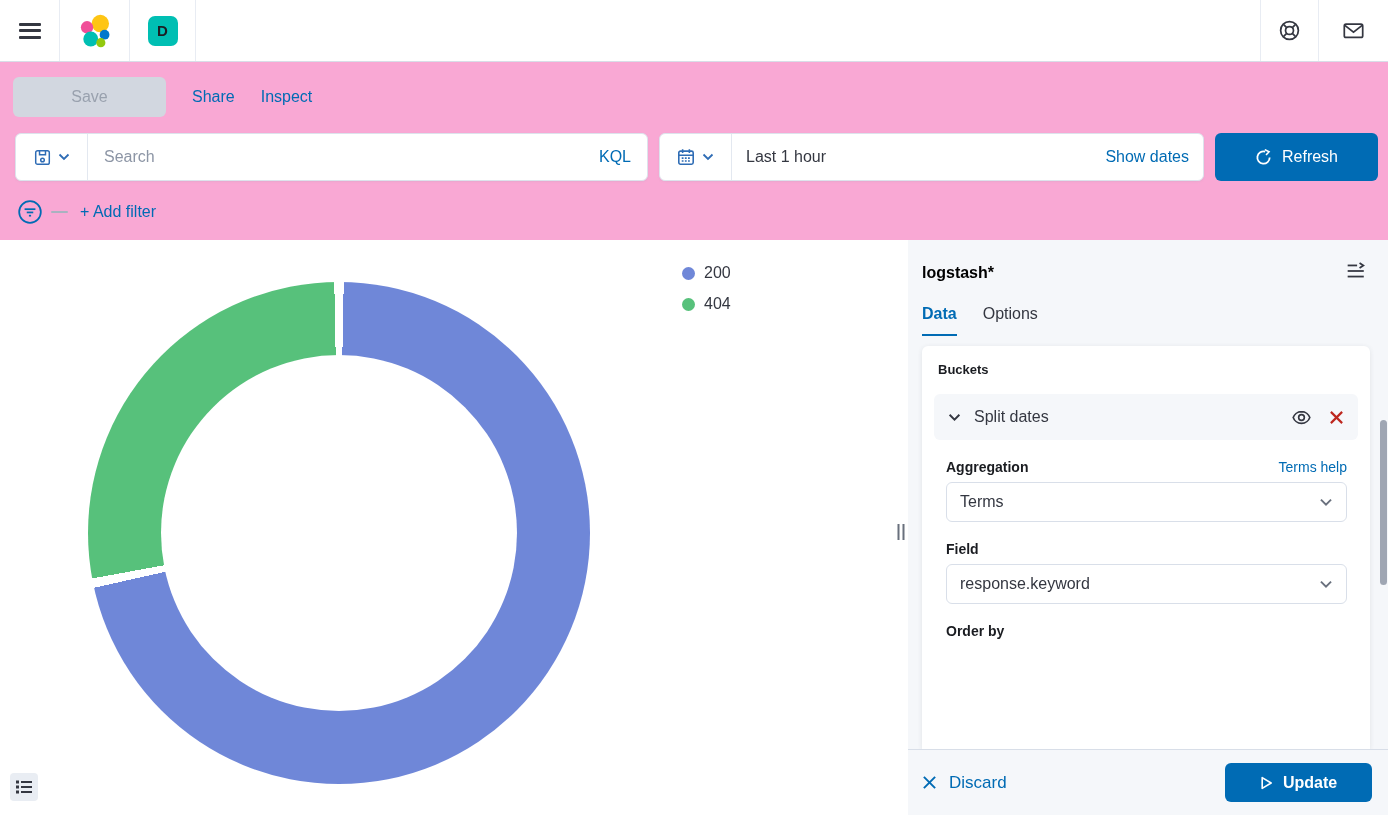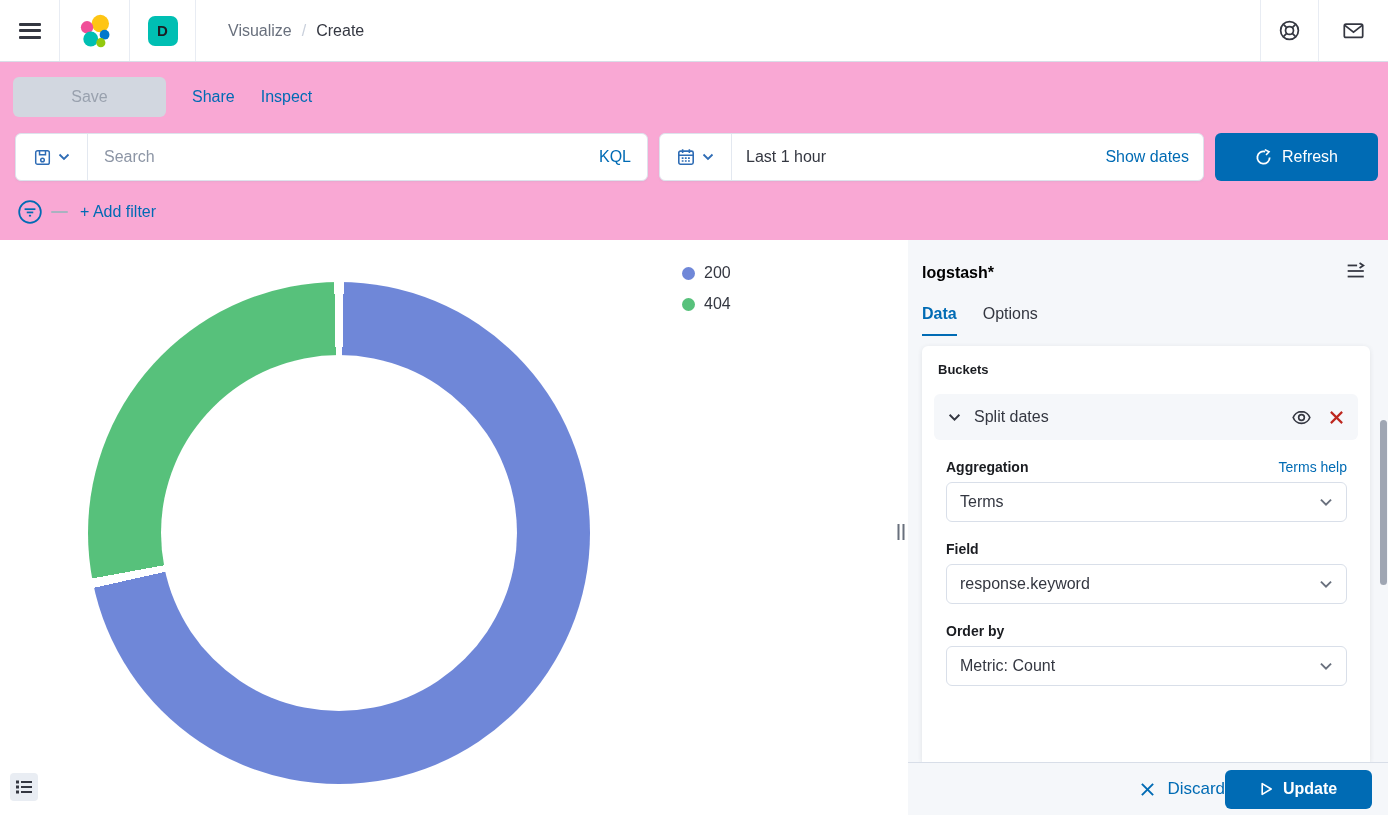--- a/index.html
+++ b/index.html
@@ -160,22 +160,22 @@
   }
   .select-value { font-size:16px; color:#343741; flex:1; }
   .select .chev { color:#69707D; display:flex; }
 
   .scrollbar-thumb {
     position:absolute; right:1px; top:180px; width:7px; height:165px;
     background:#9FA6B3; border-radius:4px; cursor:pointer;
   }
 
   .sidebar-footer {
-    flex:none; height:53px; border-top:1px solid #D8DEE8; background:#F5F7FA;
-    display:flex; align-items:center; justify-content:flex-end; padding:0 16px 0 14px;
+    flex:none; height:66px; border-top:1px solid #D8DEE8; background:#F5F7FA;
+    display:flex; align-items:center; justify-content:space-between; padding:0 16px 0 14px;
   }
   .discard-link { display:flex; align-items:center; gap:12px; color:#006BB4; font-size:17px; cursor:pointer; background:none; border:none; font-family:"Liberation Sans",sans-serif; }
   .update-btn {
     width:147px; height:39px; border:none; border-radius:6px; background:#006BB4;
     color:#fff; font-size:16px; font-weight:600; cursor:pointer;
     display:flex; align-items:center; justify-content:center; gap:10px;
     font-family:"Liberation Sans",sans-serif;
   }
 </style>
 </head>
@@ -196,25 +196,20 @@
         <circle cx="21" cy="9" r="8.2" fill="#FEC514"></circle>
         <circle cx="8.5" cy="12.5" r="5.8" fill="#F04E98"></circle>
         <circle cx="25" cy="19.5" r="4.6" fill="#0077CC"></circle>
         <circle cx="12" cy="23.5" r="7" fill="#00BFB3"></circle>
         <circle cx="21.5" cy="27" r="4.3" fill="#93C90E"></circle>
       </svg>
     </div>
     <div class="hdr-cell bordered-r space-box">
       <div class="space-badge">D</div>
     </div>
-    <nav class="breadcrumbs">
-      <span class="crumb-link">Visualize</span>
-      <span class="crumb-sep">/</span>
-      <span class="crumb-current">Create</span>
-    </nav>
     <div class="hdr-spacer"></div>
     <div class="hdr-cell bordered-l icon-btn-box">
       <svg width="21" height="21" viewBox="0 0 18 18" fill="none" stroke="#343741" stroke-width="1.5">
         <circle cx="9" cy="9" r="7.6"></circle>
         <circle cx="9" cy="9" r="3.4"></circle>
         <line x1="4" y1="4" x2="6.6" y2="6.6"></line>
         <line x1="14" y1="4" x2="11.4" y2="6.6"></line>
         <line x1="4" y1="14" x2="6.6" y2="11.4"></line>
         <line x1="14" y1="14" x2="11.4" y2="11.4"></line>
       </svg>
@@ -390,28 +385,20 @@
             <span class="chev">
               <svg width="14" height="9" viewBox="0 0 12 8" fill="none" stroke="currentColor" stroke-width="1.7">
                   <path d="M1.5 1.5 L6 6 L10.5 1.5"></path>
                 </svg>
             </span>
           </div>
 
           <div class="field-row">
             <span class="field-label">Order by</span>
           </div>
-          <div class="select">
-            <span class="select-value">Metric: Count</span>
-            <span class="chev">
-              <svg width="14" height="9" viewBox="0 0 12 8" fill="none" stroke="currentColor" stroke-width="1.7">
-                  <path d="M1.5 1.5 L6 6 L10.5 1.5"></path>
-                </svg>
-            </span>
-          </div>
         </div>
       </div>
 
       <div class="scrollbar-thumb"></div>
 
       <div class="sidebar-footer">
         <button class="discard-link">
           <svg width="15" height="15" viewBox="0 0 12 12" stroke="#006BB4" stroke-width="1.6">
             <line x1="1.5" y1="1.5" x2="10.5" y2="10.5"></line>
               <line x1="10.5" y1="1.5" x2="1.5" y2="10.5"></line>

